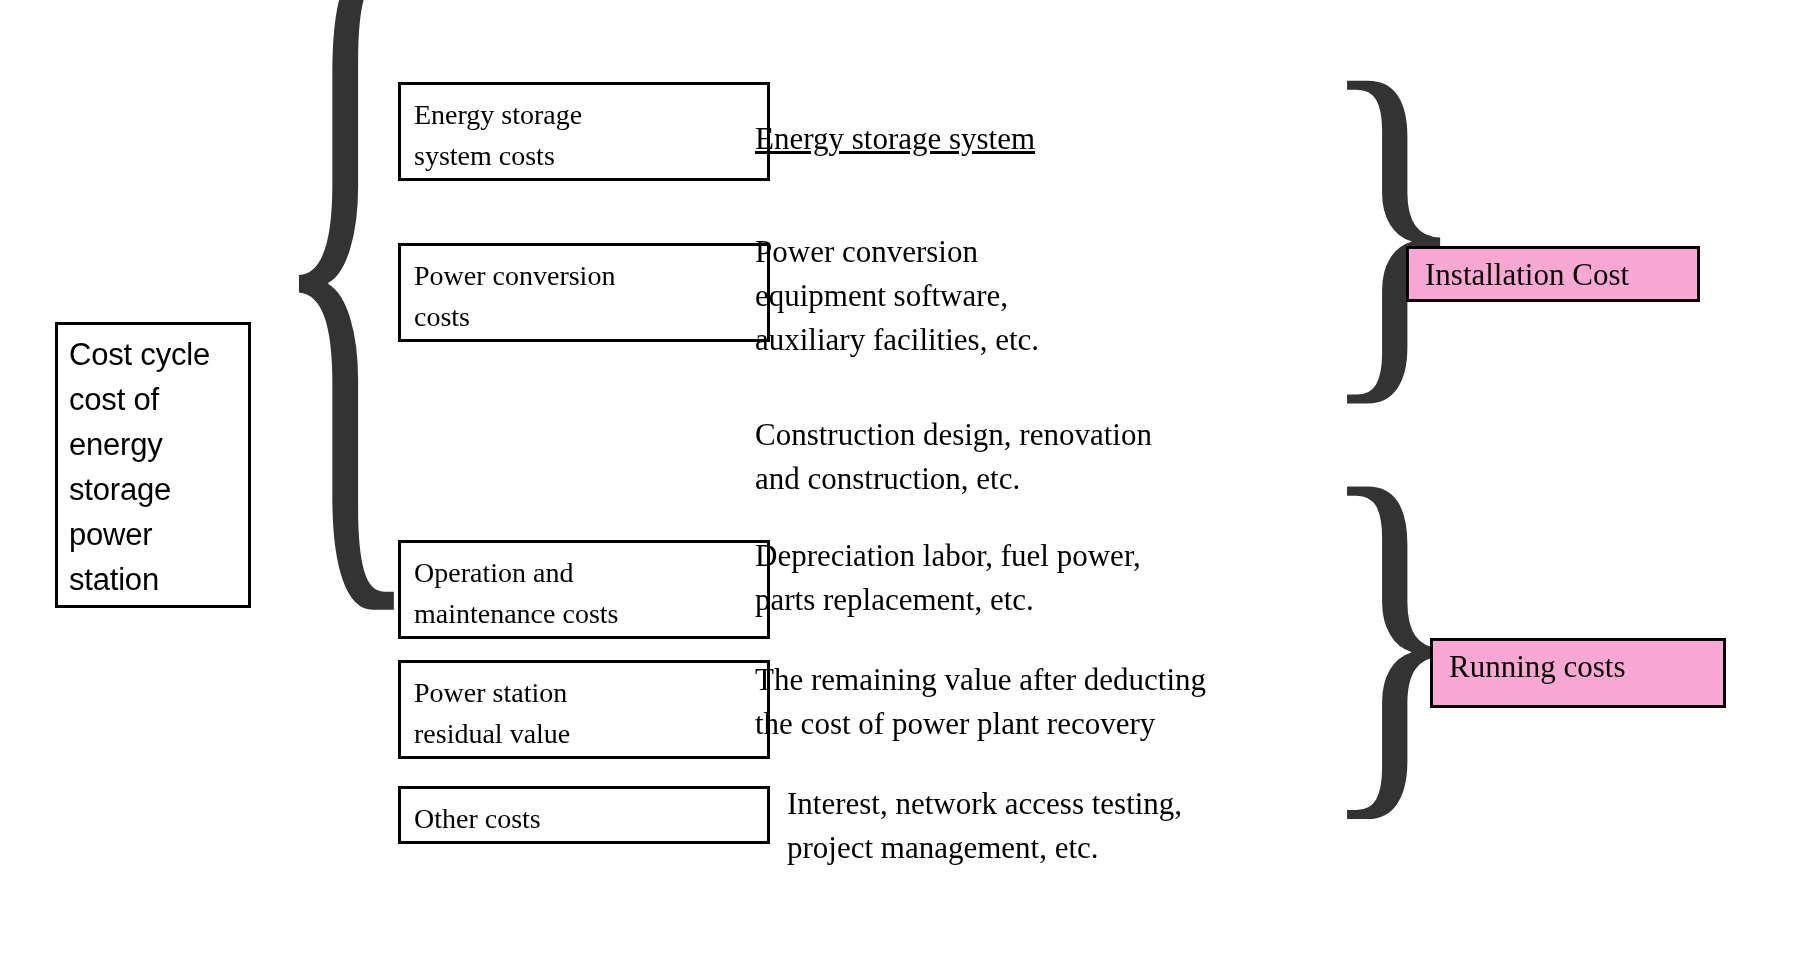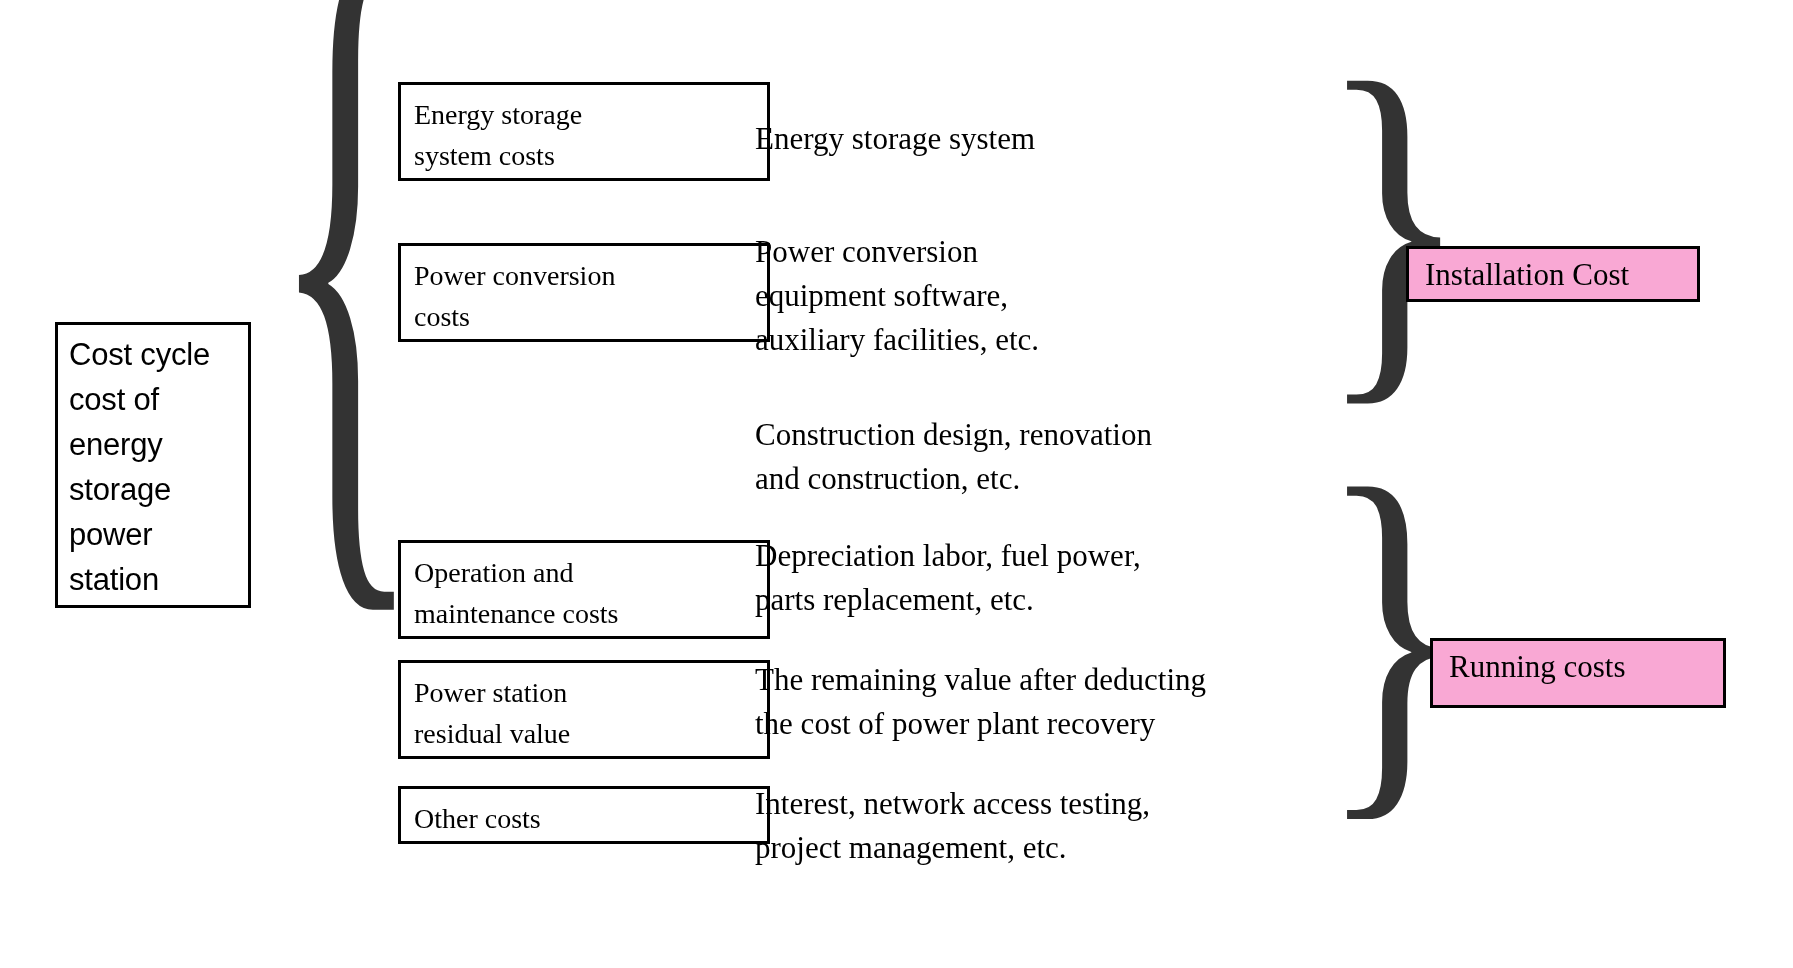--- a/index.html
+++ b/index.html
@@ -111,26 +111,26 @@
 
   
   .desc {
     position: absolute;
     left: 755px;
     width: 600px;
     font-size: 31px;
     line-height: 44px;
     white-space: pre-line;
   }
-  #desc-0 { top: 117px; }
+  #desc-0 { top: 117px; text-decoration: underline; }
   #desc-1 { top: 230px; }
   #desc-2 { top: 413px; }
   #desc-3 { top: 534px; }
   #desc-4 { top: 658px; }
-  #desc-5 { top: 782px; }
+  #desc-5 { top: 782px; margin-left: 32px; }
 
   
   .group-box {
     position: absolute;
     box-sizing: border-box;
     border: 3px solid #000000;
     background: #f9a8d4;
     font-size: 31px;
     line-height: 38px;
     padding-left: 16px;

